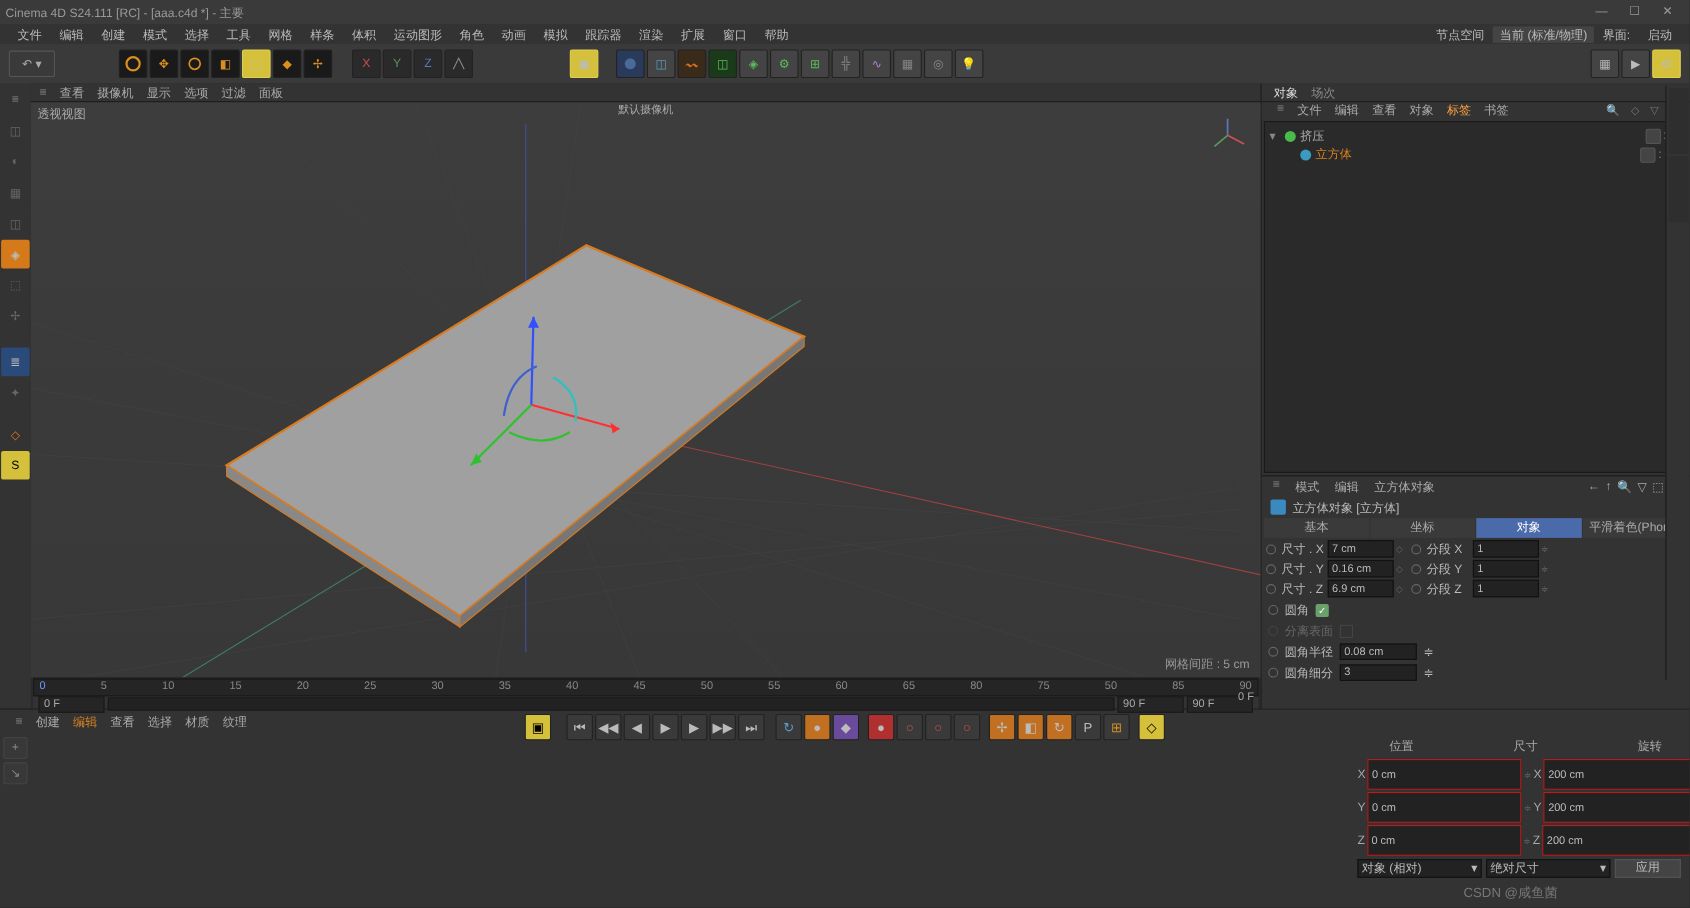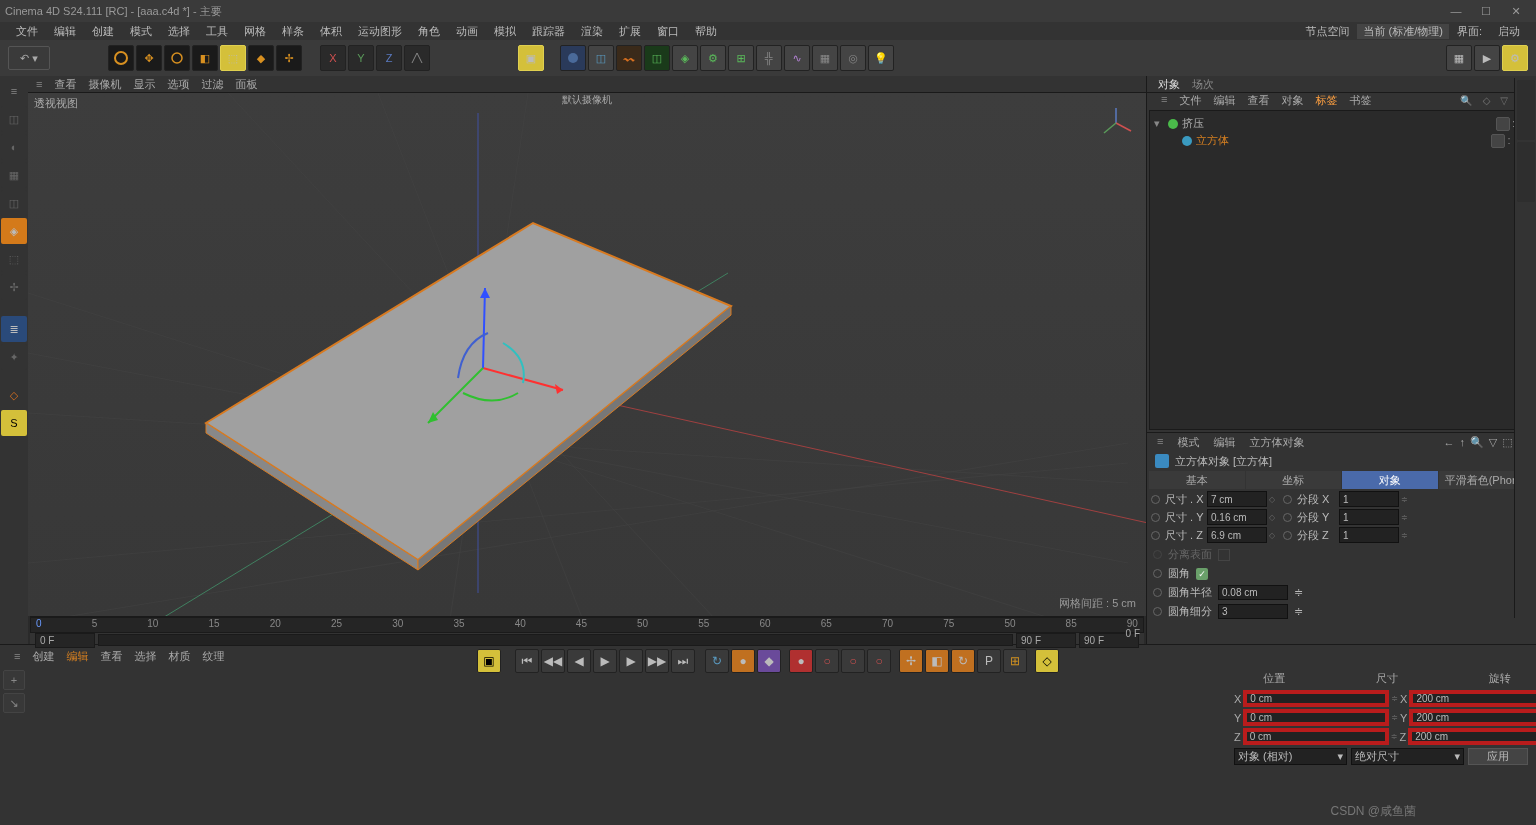--- a/index.html
+++ b/index.html
@@ -94,21 +94,21 @@
 .edit-area{height:90px;display:flex}
 .ed-left{width:30px;display:flex;flex-direction:column;padding:5px 3px;gap:3px}
 .ed-left .btn{width:22px;height:20px;border:1px solid #444;background:#383838;border-radius:2px;color:#888;text-align:center;line-height:18px}
 .ed-main{flex:1}
 .coords{width:310px;padding:4px 8px}
 .c-head{display:flex;color:#aaa;font-size:11px;padding:2px 0}
 .c-head span{flex:1;text-align:center}
 .c-head span:first-child{flex:0 0 12px}
 .c-row{display:flex;align-items:center;gap:2px;margin:2px 0}
 .c-row .ax{width:12px;color:#aaa;font-size:11px}
-.c-row .inp{flex:1;background:#222;border:4px solid #b91c1c;padding:1px 3px;color:#bbb;font-size:10px;height:17px}
+.c-row .inp{flex:1;background:#222;border:1px solid #b91c1c;padding:1px 3px;color:#bbb;font-size:10px;height:28px}
 .c-row .spn{color:#666;font-size:8px;width:8px}
 .c-sel{display:flex;gap:4px;margin-top:3px}
 .c-sel .sel{flex:1;background:#222;border:1px solid #111;padding:1px 3px;color:#bbb;font-size:10px;height:17px;display:flex;align-items:center;justify-content:space-between}
 .c-sel .apply{width:60px;background:#444;border:1px solid #555;text-align:center;line-height:15px;color:#bbb;font-size:11px;height:17px}
 .watermark{position:absolute;bottom:5px;right:120px;color:#777;font-size:12px}
 .far-right{position:absolute;right:0;top:78px;width:22px;height:540px;background:#333;border-left:1px solid #1a1a1a}
 .fr-block{width:18px;height:60px;background:#2e2e2e;margin:2px;border-radius:2px}
 svg{display:block}
 </style>
 </head>
@@ -294,21 +294,21 @@
           <span>20</span>
     <span>25</span>
           <span>30</span>
     <span>35</span>
           <span>40</span>
     <span>45</span>
           <span>50</span>
     <span>55</span>
           <span>60</span>
     <span>65</span>
-          <span>70</span>
+          <span>80</span>
     <span>75</span>
           <span>50</span>
     <span>85</span>
           <span>90</span>
    </div>
    <div class="frame-bar">
     <span class="fn">0 F</span>
     <div class="ft"></div>
     <span class="fn">90 F</span>
     <span class="fn" style="margin-left:3px">90 F</span>
@@ -406,29 +406,29 @@
           <span class="spin">≑</span>
     <span class="rcircle"></span>
           <span class="lbl">尺寸 . Z</span>
     <input class="inp" value="6.9 cm" style="">
           <span class="spin">◇</span>
     <span class="rcircle"></span>
           <span class="lbl">分段 Z</span>
     <input class="inp" value="1" style="">
           <span class="spin">≑</span>
    </div>
+   <div class="attr-row">
+    <span class="rcircle"></span>
+          <span>圆角</span>
+    <span class="cb">✓</span>
+   </div>
    <div class="attr-row" style="color:#666">
     <span class="rcircle" style="border-color:#444"></span>
           <span>分离表面</span>
     <span style="width:12px;height:12px;border:1px solid #444"></span>
-   </div>
-   <div class="attr-row">
-    <span class="rcircle"></span>
-          <span>圆角</span>
-    <span class="cb">✓</span>
    </div>
    <div class="attr-row">
     <span class="rcircle"></span>
           <span>圆角半径</span>
     <input class="inp" value="0.08 cm" style="">
           <span class="spin">≑</span>
    </div>
    <div class="attr-row">
     <span class="rcircle"></span>
           <span>圆角细分</span>

